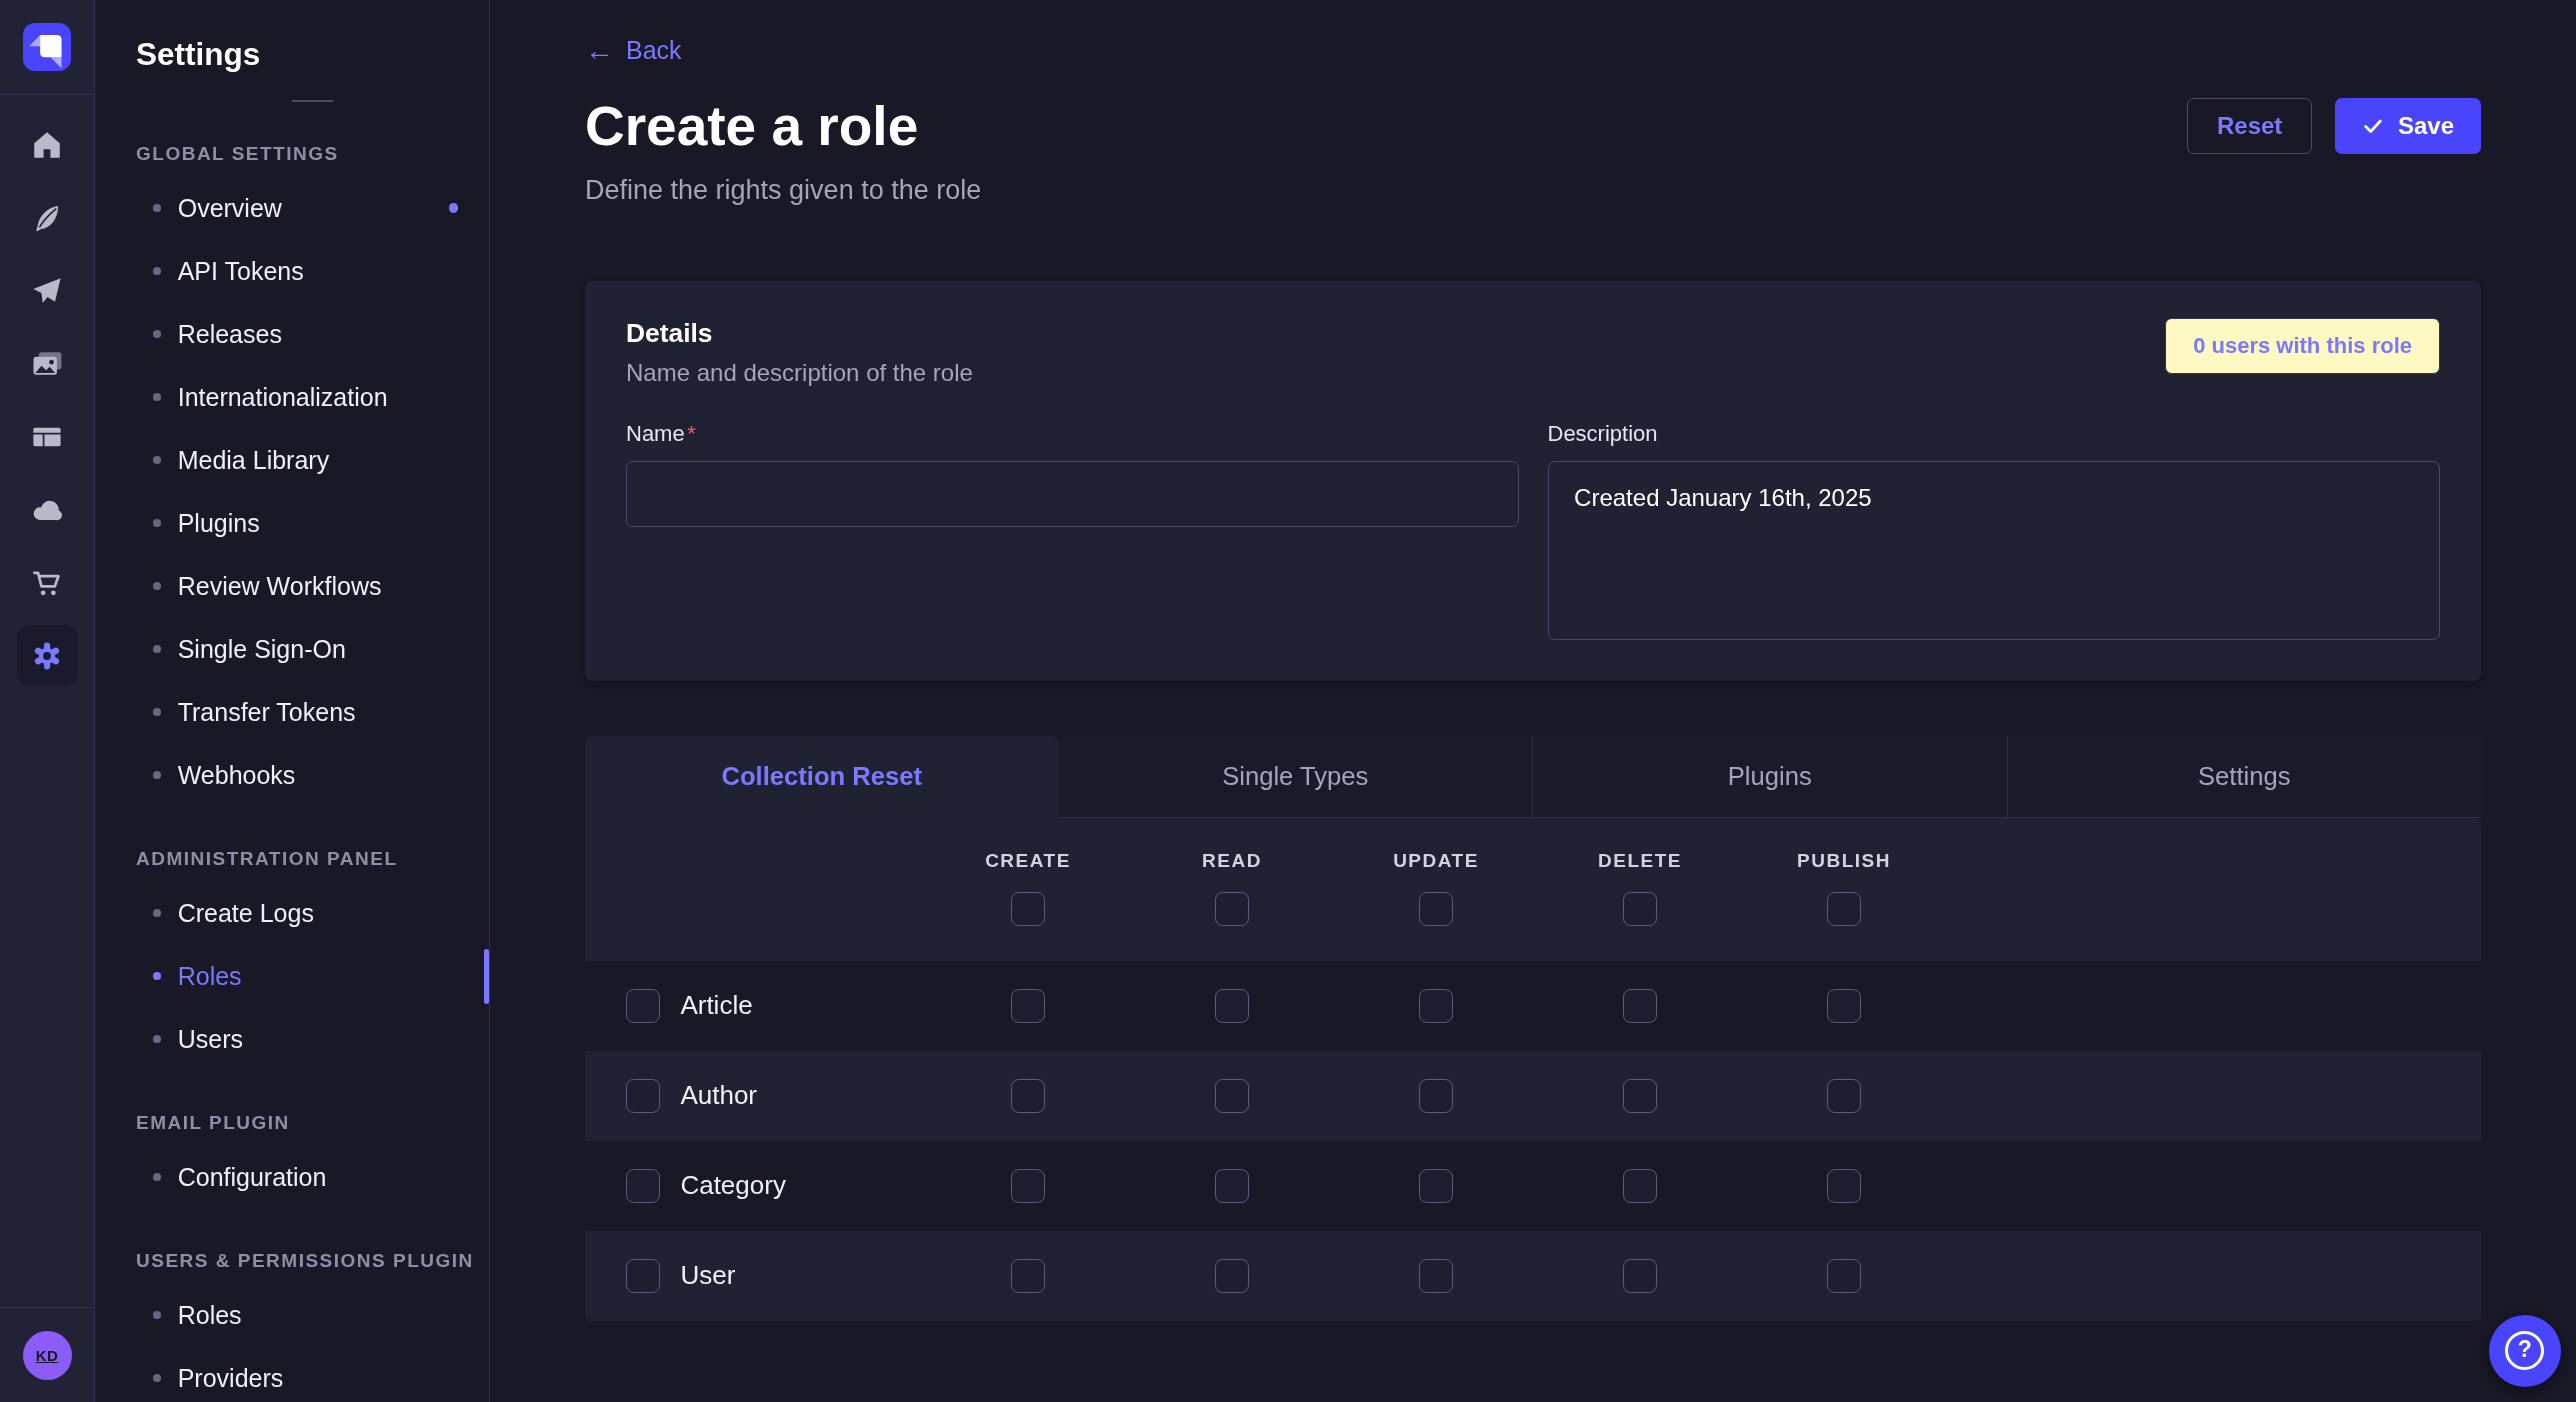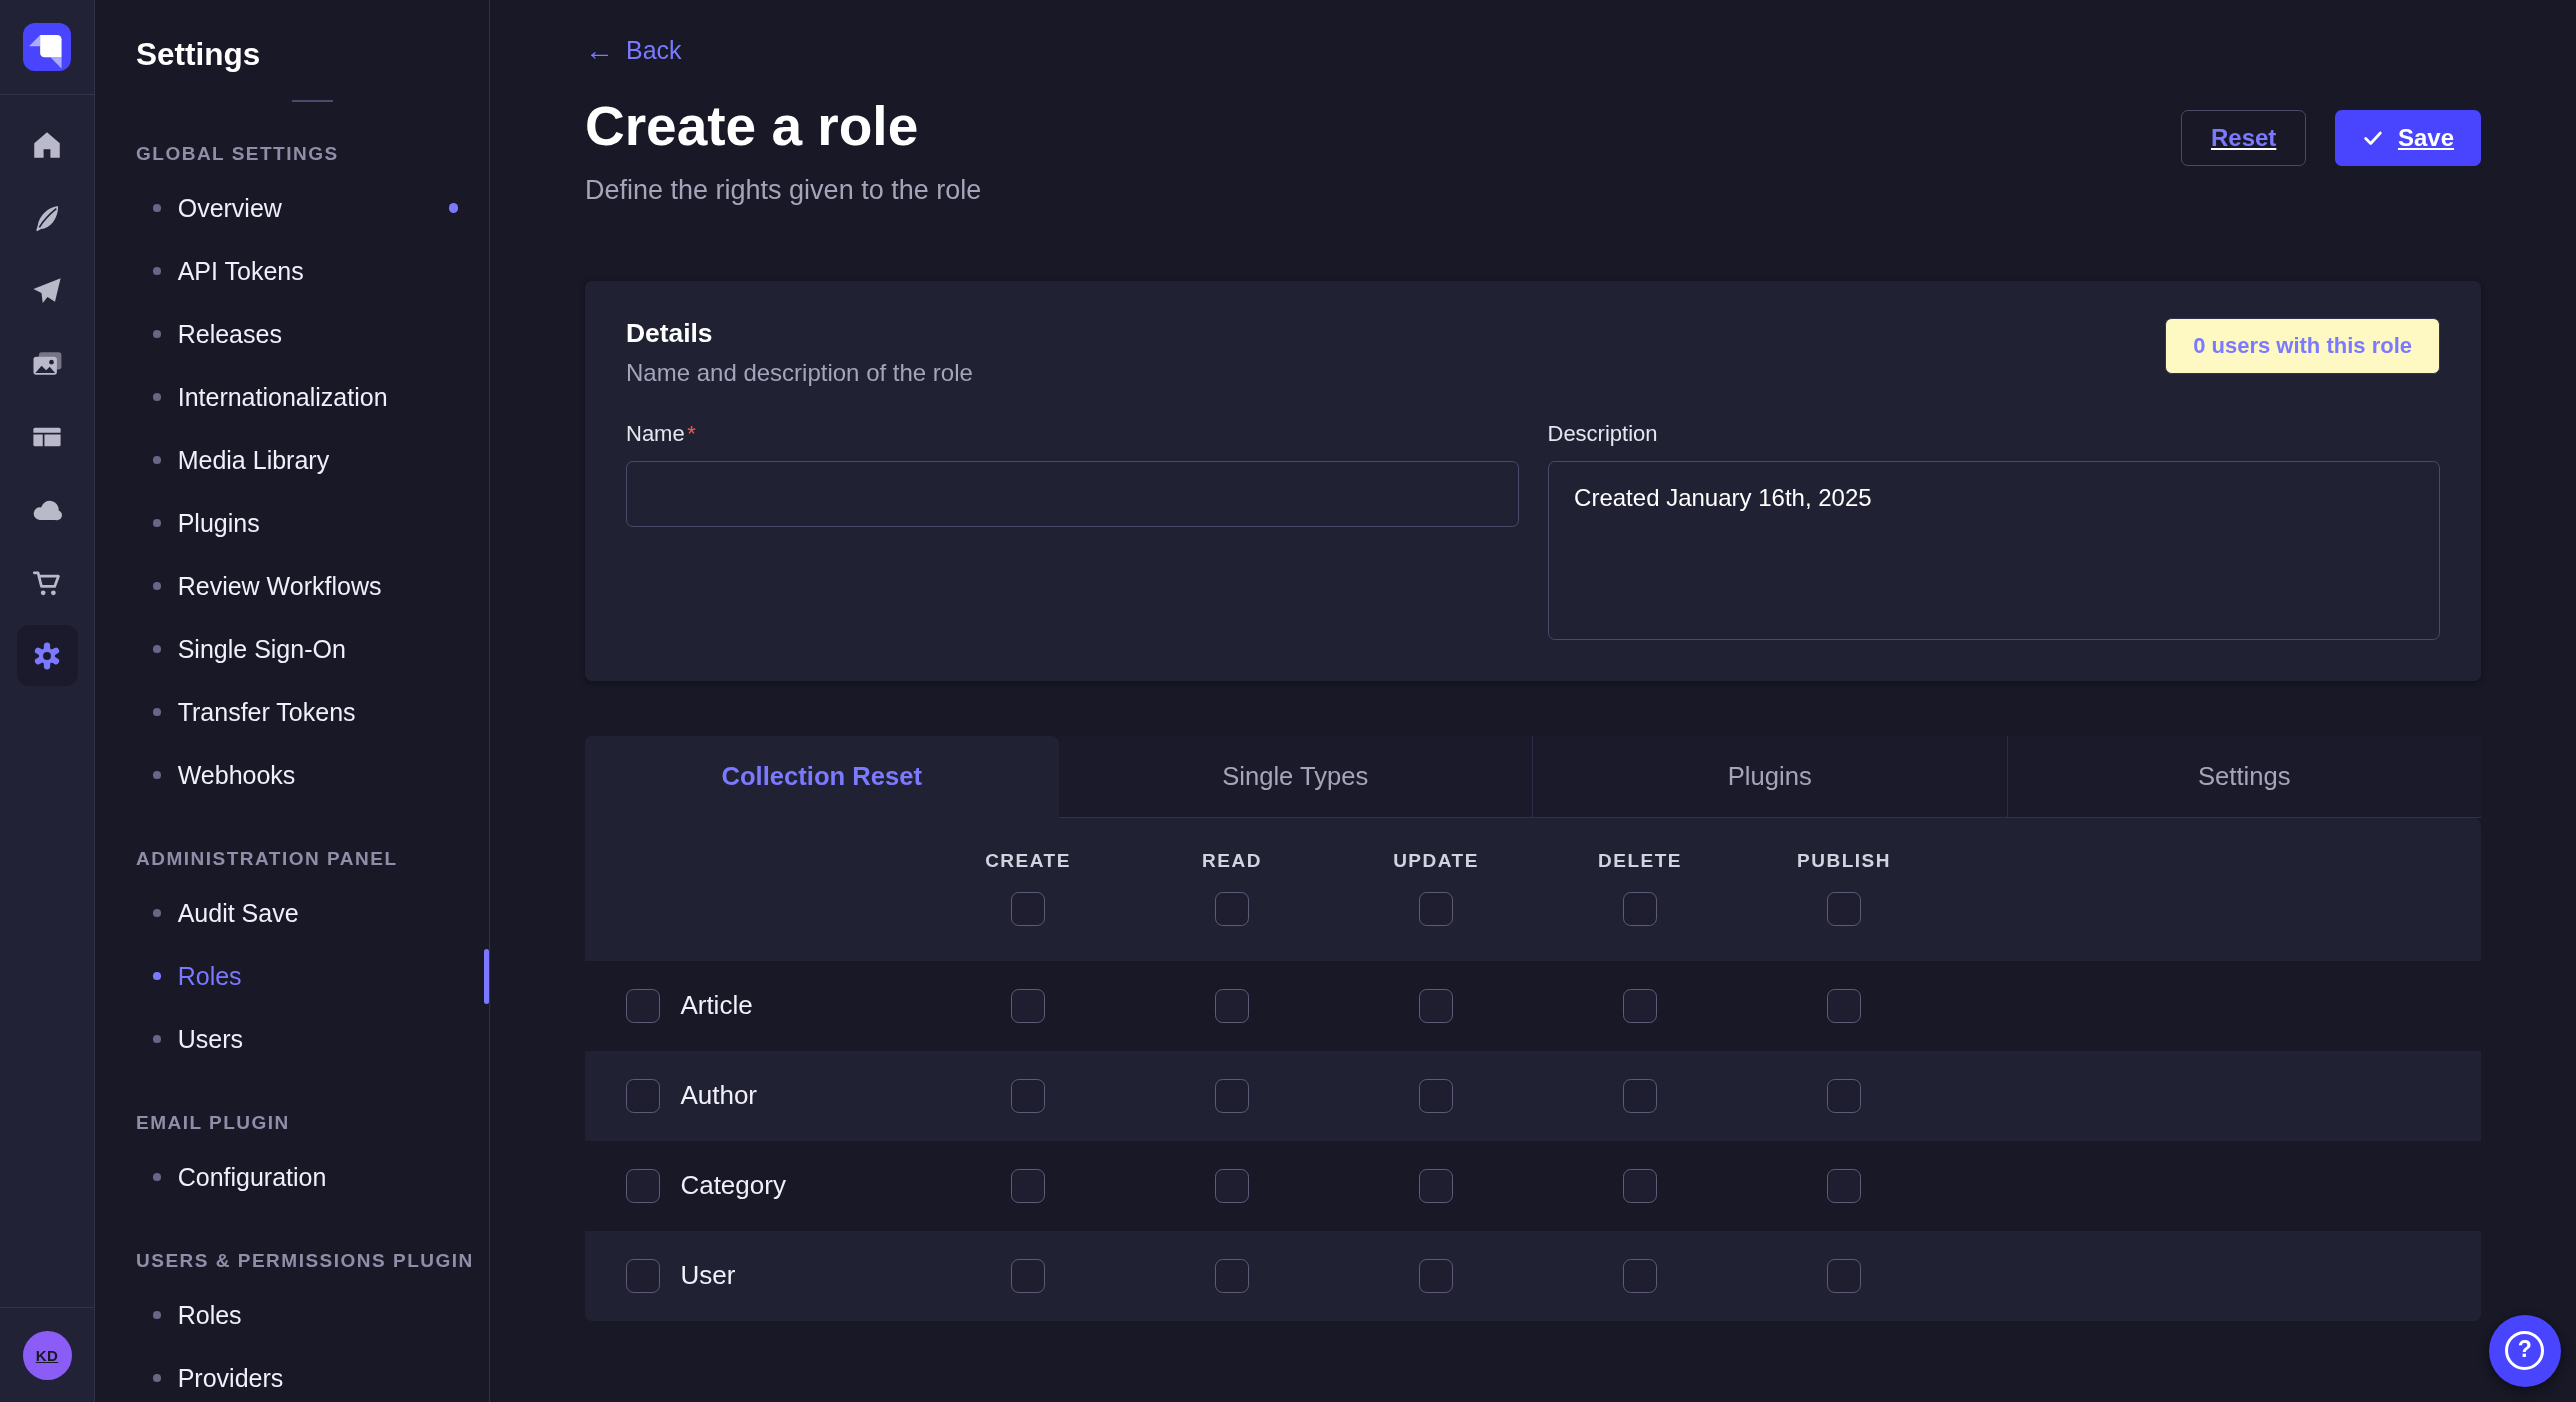--- a/index.html
+++ b/index.html
@@ -84,21 +84,21 @@
   
   .main { flex: 1; padding: 0 95px; position: relative; }
   .back {
     display: inline-flex; align-items: center; gap: 12px;
     margin-top: 36px; color: #7b79ff; font-size: 25px; text-decoration: none; cursor: pointer;
   }
   .back-arrow { font-size: 29px; line-height: 1; }
   .page-head { display: flex; justify-content: space-between; align-items: flex-start; margin-top: 29px; }
   .page-title { margin: 0; font-size: 55px; font-weight: 700; color: #ffffff; }
   .page-subtitle { margin: 17px 0 0; font-size: 27px; color: #a5a5ba; }
-  .head-actions { display: flex; gap: 29px; margin-top: 16px; text-decoration: underline; }
+  .head-actions { display: flex; gap: 23px; margin-top: 4px; }
   .btn { height: 56px; border-radius: 6.8px; font-size: 24px; font-weight: 600; cursor: pointer; font-family: inherit; }
   .btn-reset { padding: 0 29px; background: transparent; border: 1.7px solid #4a4a6a; color: #7b79ff; }
   .btn-save {
     display: flex; align-items: center; gap: 13.6px;
     padding: 8px 27px; background: #4945ff; border: none; color: #ffffff;
   }
 
   
   .card {
     margin-top: 75px; background: #212134; border-radius: 6.8px;
@@ -298,21 +298,21 @@
       <li class="nav-item">
           <span class="bullet"></span>
           <span>Webhooks</span>
         </li>
     </ul>
 
     <div class="nav-section-heading">ADMINISTRATION PANEL</div>
     <ul class="nav-list">
       <li class="nav-item">
           <span class="bullet"></span>
-          <span>Audit Save</span>
+          <span>Create Logs</span>
         </li>
       <li class="nav-item active">
           <span class="bullet"></span>
           <span>Roles</span>
           <span class="active-bar"></span>
         </li>
       <li class="nav-item">
           <span class="bullet"></span>
           <span>Users</span>
         </li>

